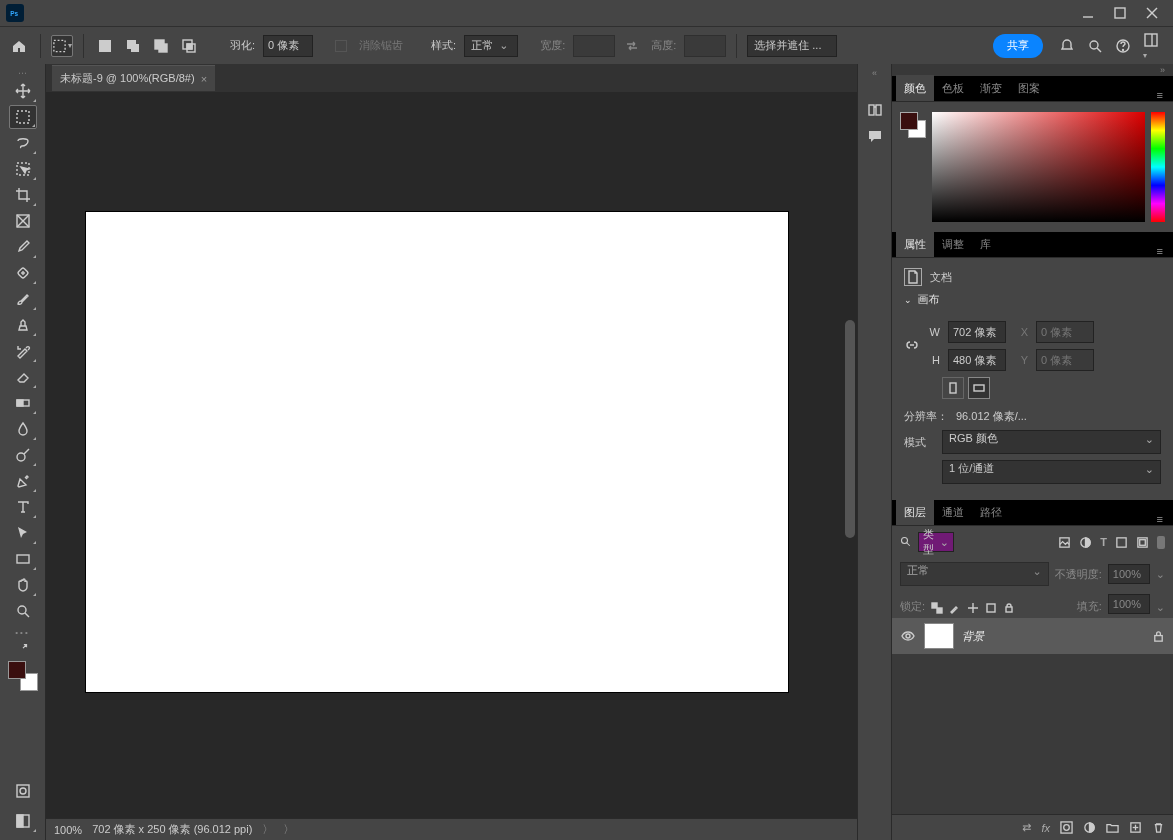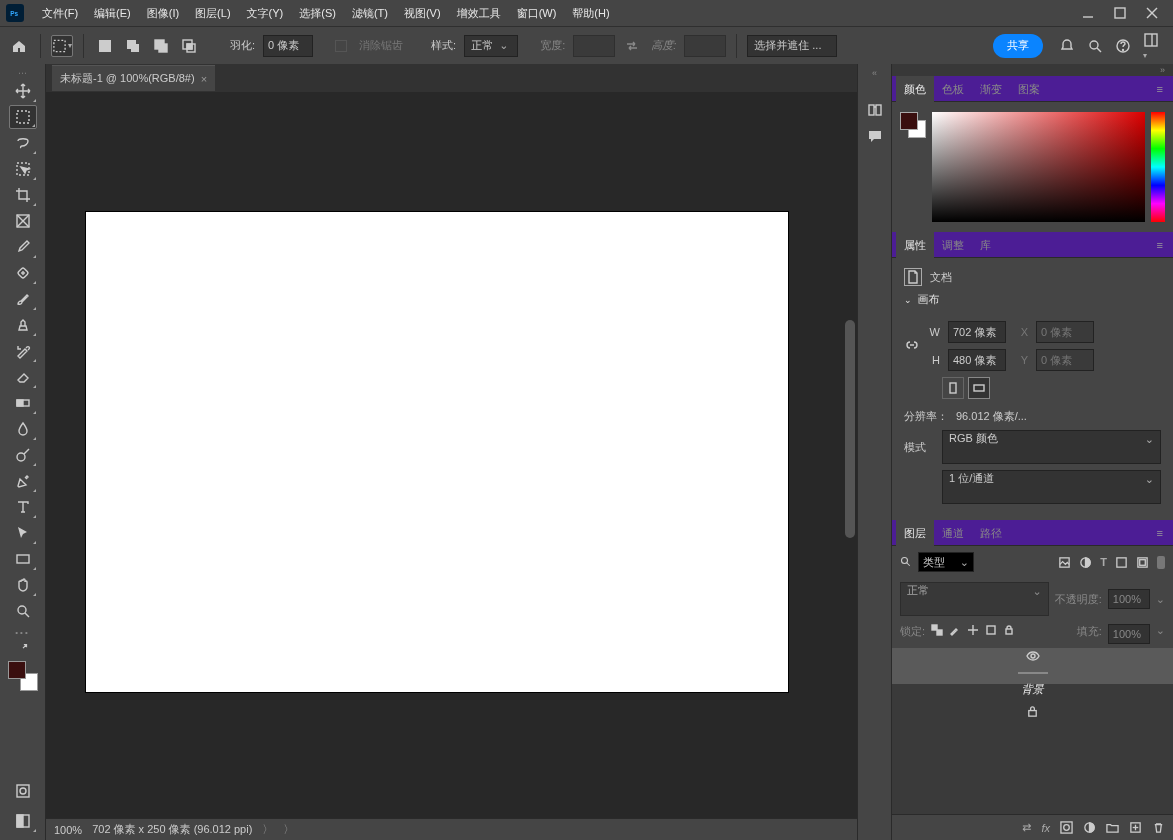--- a/index.html
+++ b/index.html
@@ -37,89 +37,76 @@
 .doc-tab { height:26px; background:#454545; padding:0 8px; display:flex; align-items:center; gap:6px; border-top:1px solid #555; }
 .doc-tab .close { color:#999; }
 .canvas-wrap { flex:1; position:relative; overflow:hidden; }
 .canvas { position:absolute; left:40px; top:120px; width:702px; height:480px; background:#fff; box-shadow:0 0 0 1px #000; }
 .scrollbar-v { position:absolute; right:2px; top:228px; width:10px; height:218px; background:#555; border-radius:5px; }
 .statusbar { height:22px; background:#454545; display:flex; align-items:center; padding:0 8px; gap:10px; border-top:1px solid #2a2a2a; }
 .mini-panel { width:34px; background:#454545; border-left:1px solid #2a2a2a; display:flex; flex-direction:column; align-items:center; padding-top:4px; gap:10px; }
 .mini-panel .grip { color:#888; font-size:9px; }
 .panels { width:282px; background:#383838; border-left:1px solid #2a2a2a; display:flex; flex-direction:column; }
 .panel-grip { height:12px; display:flex; align-items:center; justify-content:flex-end; padding-right:8px; color:#888; font-size:9px; background:#383838; }
-.panel-tabs { height:26px; background:#4c1d95; display:flex; align-items:center; padding:0 4px; border-bottom:1px solid #2a2a2a; }
+.panel-tabs { height:26px; background:#000000; display:flex; align-items:flex-end; padding:0 4px; border-bottom:1px solid #2a2a2a; }
 .ptab { padding:0 8px; height:26px; line-height:26px; color:#888; }
 .ptab.active { color:#e8e8e8; background:#454545; }
 .panel-menu { margin-left:auto; color:#999; padding:0 6px; }
 .color-panel { background:#454545; padding:10px 8px 10px 8px; display:flex; gap:6px; }
 .color-panel .swatches { width:26px; height:26px; position:relative; }
 .color-panel .swatches .fg { position:absolute; width:18px; height:18px; background:#3a0f0f; border:1px solid #aaa; top:0; left:0; }
 .color-panel .swatches .bg { position:absolute; width:18px; height:18px; background:#fff; border:1px solid #aaa; bottom:0; right:0; }
 .color-field { flex:1; height:110px; background:linear-gradient(to bottom,rgba(0,0,0,0)0%,#000 100%),linear-gradient(to right,#fff 0%,#d00 100%); position:relative; }
 .hue-strip { width:14px; height:110px; background:linear-gradient(to bottom,#f00,#ff0,#0f0,#0ff,#00f,#f0f,#f00); }
 .props-panel { background:#454545; flex:0 0 auto; }
 .props-body { padding:10px 12px; }
 .prow { display:flex; align-items:center; gap:8px; margin:6px 0; }
 .prow .lab { width:14px; text-align:right; color:#ccc; }
 .pinput { width:58px; height:22px; background:#333; border:1px solid #222; color:#ccc; padding:0 4px; }
 .pinput.dis { background:#3a3a3a; color:#777; }
-.psel { height:34px; background:#333; border:1px solid #222; color:#ccc; padding:0 18px 0 6px; position:relative; flex:1; }
+.psel { height:24px; background:#333; border:1px solid #222; color:#ccc; padding:0 18px 0 6px; position:relative; flex:1; }
 .psel::after { content:"⌄"; position:absolute; right:6px; top:2px; color:#aaa; }
 .section-hdr { display:flex; align-items:center; gap:6px; color:#e0e0e0; margin:4px 0 8px; }
 .section-hdr .chev { font-size:9px; }
 .doc-type { display:flex; align-items:center; gap:8px; margin-bottom:6px; }
 .doc-type .dicon { width:18px; height:18px; border:1px solid #aaa; display:flex; align-items:center; justify-content:center; }
 .orient-btns { display:flex; gap:4px; margin-left:38px; }
 .orient { width:22px; height:22px; border:1px solid #666; display:flex; align-items:center; justify-content:center; }
 .orient.active { background:#333; border-color:#888; }
 .layers-panel { background:#454545; flex:1; display:flex; flex-direction:column; }
 .layers-toolbar { padding:6px 8px; display:flex; align-items:center; gap:6px; }
 .lsearch { flex:0 0 auto; color:#888; }
-.lkind { width:56px; height:20px; background:#000000; border:1px solid #222; color:#ccc; padding:0 4px; display:flex; align-items:center; }
+.lkind { width:36px; height:20px; background:#701a75; border:1px solid #222; color:#ccc; padding:0 4px; display:flex; align-items:center; }
 .licos { margin-left:auto; display:flex; gap:8px; color:#aaa; }
 .layers-row2 { padding:4px 8px; display:flex; align-items:center; gap:6px; }
 .layers-row2 .lsel { width:110px; }
 .layers-row2 .lab2 { color:#888; }
 .pct { width:42px; height:20px; background:#333; border:1px solid #222; color:#888; padding:0 4px; display:flex; align-items:center; }
-.layers-row3 { padding:4px 8px; display:flex; align-items:flex-start; gap:6px; color:#888; }
+.layers-row3 { padding:4px 8px; display:flex; align-items:flex-end; gap:6px; color:#888; }
 .layers-row3 .icons { display:flex; gap:6px; color:#aaa; }
 .layer-list { flex:1; background:#3a3a3a; overflow:auto; }
-.layer-item { height:36px; background:#5a5a5a; display:flex; align-items:center; padding:0 8px; gap:8px;flex-direction:column; }
+.layer-item { height:36px; background:#5a5a5a; display:flex; align-items:center; padding:0 8px; gap:8px; }
 .layer-item .eye { color:#ddd; }
 .layer-item .thumb { width:30px; height:26px; background:#fff; border:1px solid #888; }
 .layer-item .lname { flex:1; color:#eee; font-style:italic; }
 .layer-item .lock { color:#ccc; }
 .layers-footer { height:26px; background:#454545; display:flex; align-items:center; justify-content:flex-end; gap:10px; padding:0 8px; color:#aaa; border-top:1px solid #2a2a2a; }
 svg { display:block; }
 .icon-svg { width:16px; height:16px; stroke:#ccc; fill:none; stroke-width:1.4; }
 .icon-svg.f { fill:#ccc; stroke:none; }
 </style>
 </head>
 <body>
 
 <div class="menubar">
   <div class="ps-logo">
     <svg viewBox="0 0 24 24">
         <text x="4" y="17" font-size="12" font-weight="700" fill="#31a8ff">Ps</text>
       </svg>
   </div>
-  <div id="menu-items" style="display:flex;">
-      <div class="menu-item">文件(F)</div>
-      <div class="menu-item">编辑(E)</div>
-      <div class="menu-item">图像(I)</div>
-      <div class="menu-item">图层(L)</div>
-      <div class="menu-item">文字(Y)</div>
-      <div class="menu-item">选择(S)</div>
-      <div class="menu-item">滤镜(T)</div>
-      <div class="menu-item">视图(V)</div>
-      <div class="menu-item">增效工具</div>
-      <div class="menu-item">窗口(W)</div>
-      <div class="menu-item">帮助(H)</div>
-    </div>
   <div class="win-controls">
     <div class="win-btn">
         <svg class="icon-svg" viewBox="0 0 16 16">
           <line x1="3" y1="12" x2="13" y2="12"></line>
         </svg>
       </div>
     <div class="win-btn">
         <svg class="icon-svg" viewBox="0 0 16 16">
           <rect x="3" y="3" width="10" height="10"></rect>
         </svg>
@@ -184,21 +171,21 @@
       <span style="color:#aaa;">⌄</span>
     </div>
   <div style="width:8px;"></div>
   <span class="opt-label" style="color:#888;">宽度:</span>
   <input class="opt-input" disabled="" style="width: 42px; opacity: 0.6;">
   <div class="opt-btn" style="opacity:.5;">
       <svg class="icon-svg" viewBox="0 0 16 16">
         <path d="M3 6h8M11 6l-2-2M11 6l-2 2M13 10H5M5 10l2-2M5 10l2 2"></path>
       </svg>
     </div>
-  <span class="opt-label" style="color:#888;font-style:italic;">高度:</span>
+  <span class="opt-label" style="color:#888;">高度:</span>
   <input class="opt-input" disabled="" style="width: 42px; opacity: 0.6;">
   <div class="sep"></div>
   <div class="opt-select" style="min-width:90px;">
       <span>选择并遮住 ...</span>
     </div>
   <div class="share-btn">共享</div>
   <div class="right-icons">
     <div>
         <svg class="icon-svg" viewBox="0 0 16 16">
           <path d="M8 2a4 4 0 014 4v3l1 2H3l1-2V6a4 4 0 014-4z"></path>
@@ -384,21 +371,21 @@
             <rect x="2" y="2" width="6" height="12" fill="#ccc"></rect>
           </svg>
           <span class="tri"></span>
         </div>
     </div>
   </div>
 
   <div class="doc-area">
     <div class="tabstrip">
       <div class="doc-tab">
-        <span>未标题-1 @ 100%(RGB/8#)</span>
+        <span>未标题-9 @ 100%(RGB/8#)</span>
         <span class="close">×</span>
       </div>
     </div>
     <div class="canvas-wrap">
       <div class="canvas"></div>
       <div class="scrollbar-v"></div>
     </div>
     <div class="statusbar">
       <span>100%</span>
       <span>702 像素 x 250 像素 (96.012 ppi)</span>

